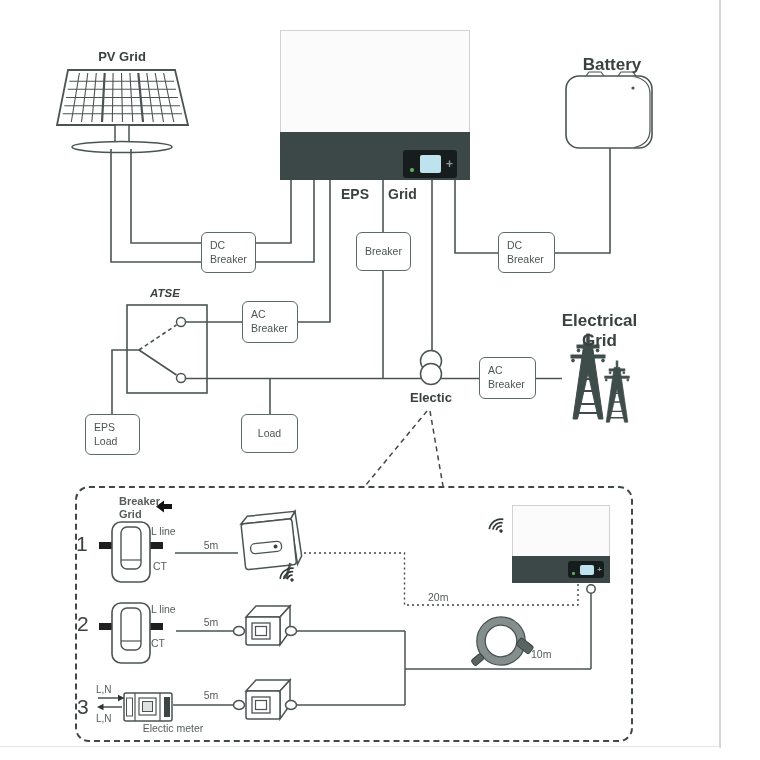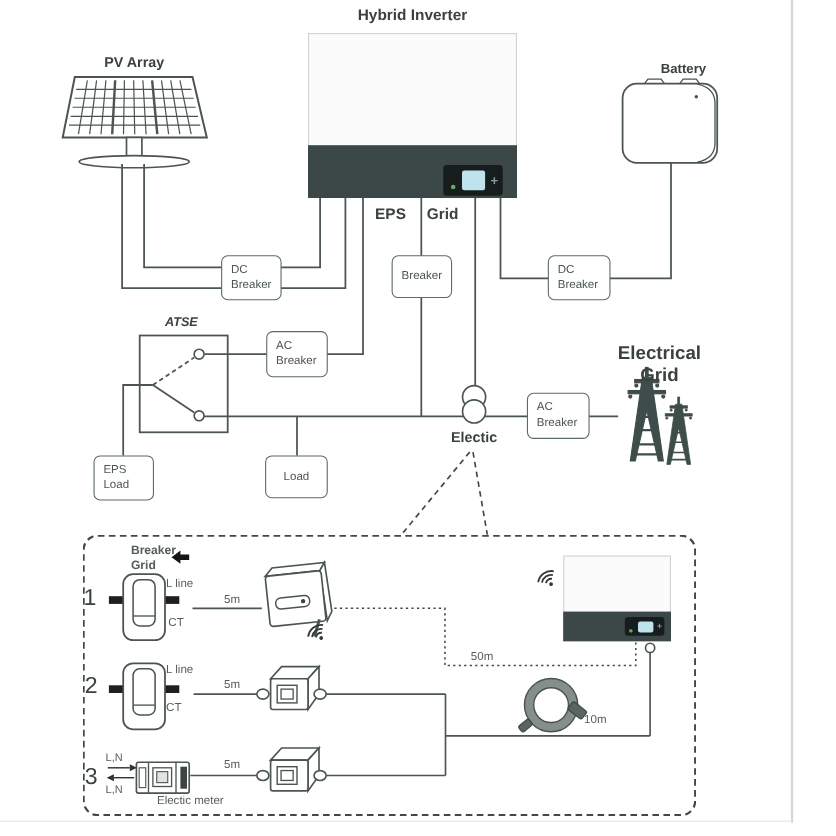--- a/index.html
+++ b/index.html
@@ -167,23 +167,22 @@
   <div class="inv" style="left:280px;top:30px;width:190px;height:150px;">
     <div class="band" style="height:48px;">
       <div class="disp" style="left:123px;top:18px;width:54px;height:28px;">
         <div class="led" style="left:7px;top:18px;width:3.5px;height:3.5px;"></div>
         <div class="scr" style="left:17px;top:5px;width:21px;height:18px;"></div>
         <div class="dpad" style="right:4px;top:8px;font-size:12px;">+</div>
       </div>
     </div>
   </div>
 
-  <div class="lbl b ctr" style="left:285px;top:5px;width:180px;font-size:14px;">Hybrid Inverter</div>
-  <div class="lbl b ctr" style="left:88px;top:49px;width:68px;font-size:13px;">PV Array</div>
-  <div class="lbl b ctr" style="left:582px;top:55px;width:60px;font-size:12px;text-align:right;">Battery</div>
+  <div class="lbl b ctr" style="left:88px;top:49px;width:68px;font-size:13px;">PV Grid</div>
+  <div class="lbl b ctr" style="left:582px;top:55px;width:60px;font-size:17px;">Battery</div>
   <div class="lbl b" style="left:341px;top:186px;font-size:14px;">EPS</div>
   <div class="lbl b" style="left:388px;top:186px;font-size:14px;">Grid</div>
   <div class="lbl b" style="left:150px;top:287px;font-size:11.5px;font-style:italic;">ATSE</div>
   <div class="lbl b ctr" style="left:404px;top:390px;width:54px;font-size:13px;">Electic</div>
   <div class="lbl b ctr" style="left:542px;top:311px;width:115px;font-size:17px;">Electrical Grid</div>
 
   <div class="box" style="left:201px;top:232px;width:55px;height:41px;">DC
 Breaker</div>
   <div class="box center" style="left:356px;top:232px;width:55px;height:39px;">Breaker</div>
   <div class="box" style="left:498px;top:232px;width:57px;height:41px;">DC
@@ -211,21 +210,21 @@
 
   <div class="lbl gray" style="left:151px;top:603px;font-size:10.5px;">L line</div>
   <div class="lbl gray" style="left:151px;top:637px;font-size:10.5px;">CT</div>
   <div class="lbl gray ctr" style="left:196px;top:616px;width:30px;font-size:10.5px;">5m</div>
 
   <div class="lbl gray" style="left:96px;top:684px;font-size:10px;">L,N</div>
   <div class="lbl gray" style="left:96px;top:713px;font-size:10px;">L,N</div>
   <div class="lbl gray ctr" style="left:128px;top:722px;width:90px;font-size:10.5px;text-align:center;">Electic meter</div>
   <div class="lbl gray ctr" style="left:196px;top:689px;width:30px;font-size:10.5px;">5m</div>
 
-  <div class="lbl gray" style="left:428px;top:591px;font-size:10.5px;">50m</div>
+  <div class="lbl gray" style="left:428px;top:591px;font-size:10.5px;">20m</div>
   <div class="lbl gray" style="left:531px;top:648px;font-size:10.5px;">10m</div>
 
   <div class="inv" style="left:512px;top:505px;width:98px;height:78px;">
     <div class="band" style="height:27px;">
       <div class="disp" style="left:56px;top:5px;width:36px;height:17px;">
         <div class="led" style="left:4px;top:11px;width:2.5px;height:2.5px;"></div>
         <div class="scr" style="left:12px;top:3.5px;width:14px;height:10px;"></div>
         <div class="dpad" style="right:2px;top:5px;font-size:8px;">+</div>
       </div>
     </div>

